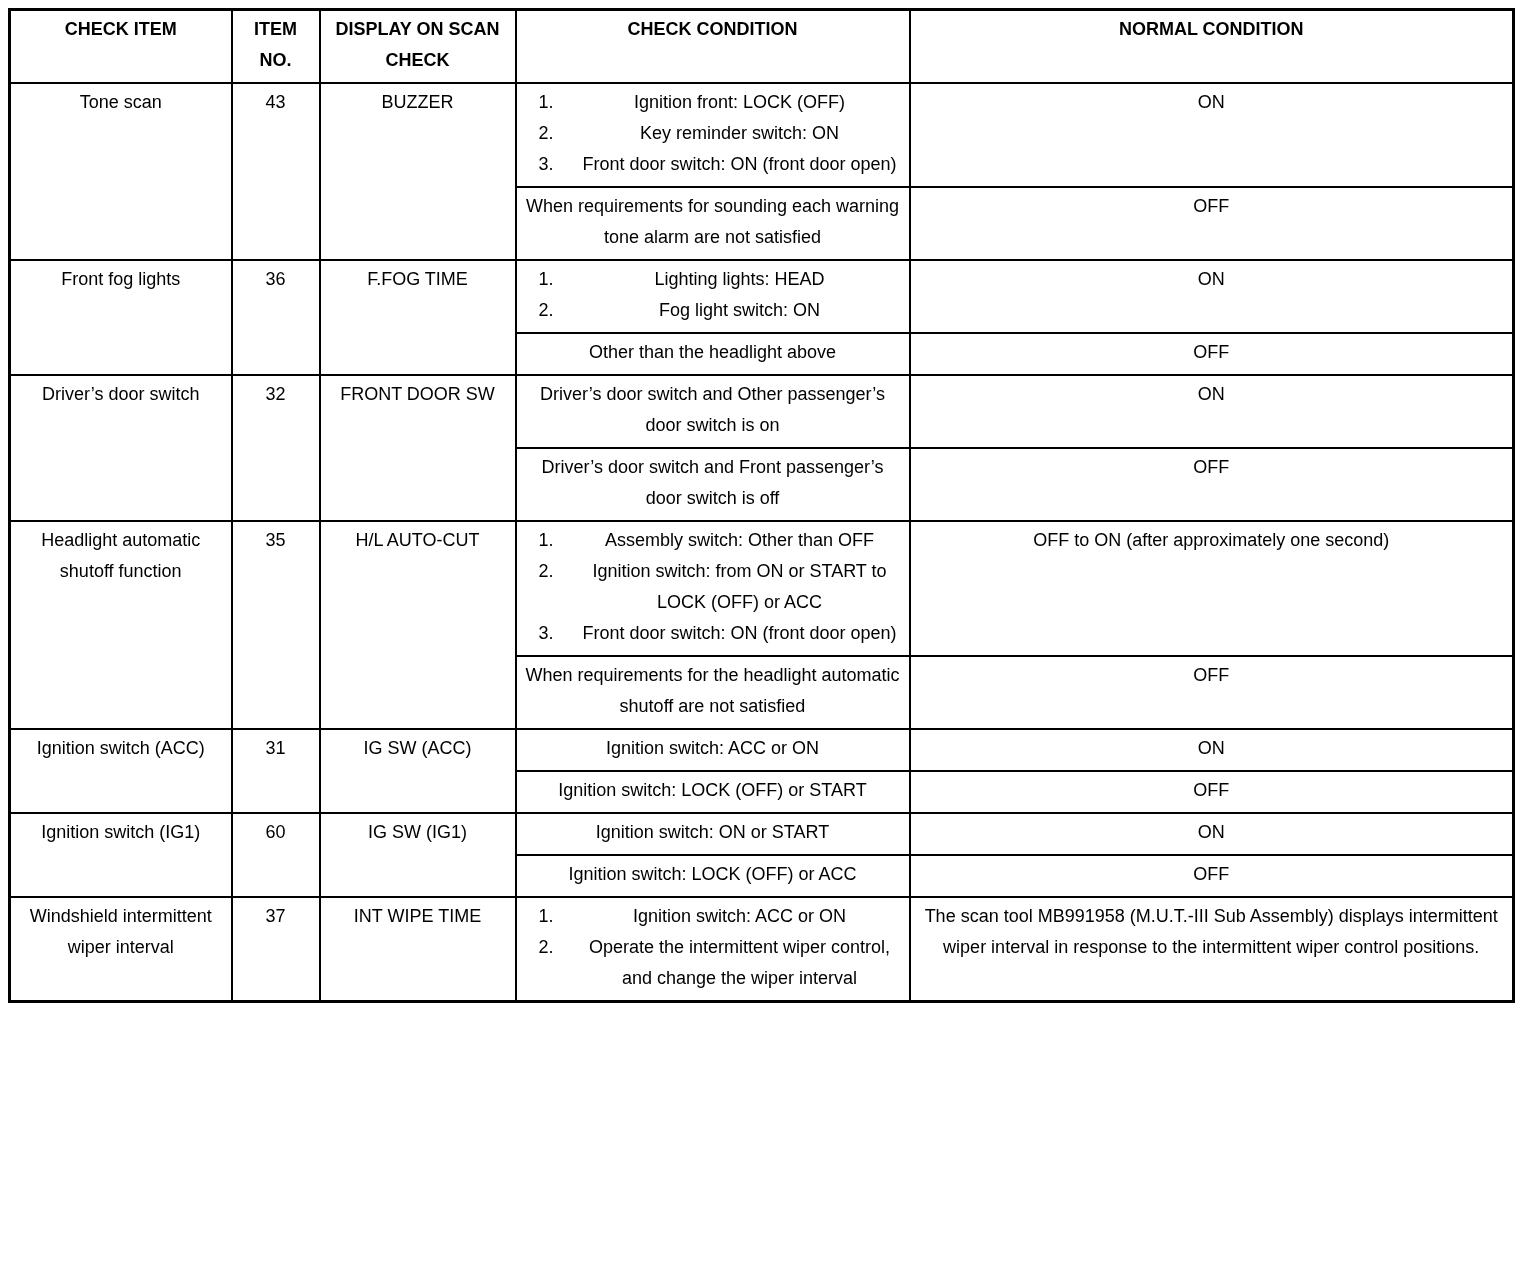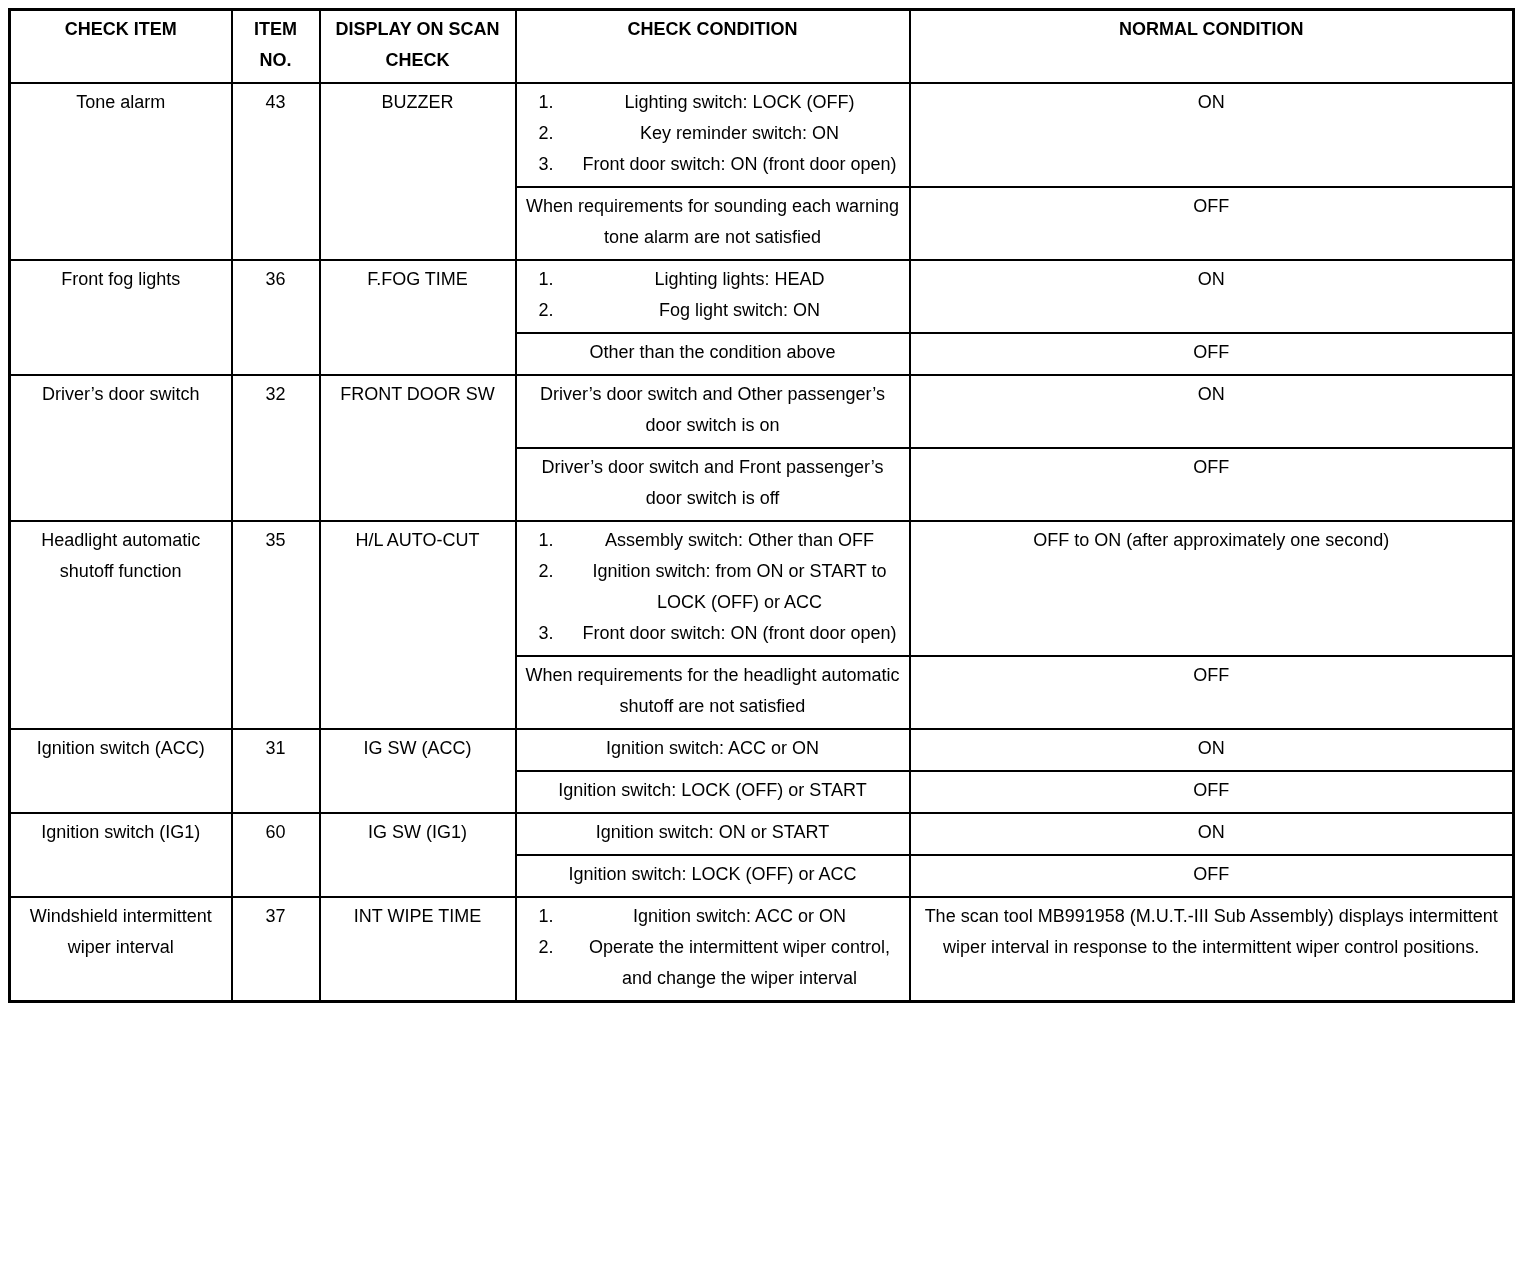--- a/index.html
+++ b/index.html
@@ -70,26 +70,26 @@
       <tr>
         <th>CHECK ITEM</th>
         <th>ITEM NO.</th>
         <th>DISPLAY ON SCAN CHECK</th>
         <th>CHECK CONDITION</th>
         <th>NORMAL CONDITION</th>
       </tr>
     </thead>
     <tbody id="table-body">
     <tr>
-          <td rowspan="2" class="check-item-cell">Tone alarm</td>
+          <td rowspan="2" class="check-item-cell">Tone scan</td>
           <td rowspan="2" class="item-no-cell">43</td>
           <td rowspan="2" class="display-on-scan-tool-cell">BUZZER</td>
           <td class="condition-cell">
             <ol class="cond-list">
-              <li>Lighting switch: LOCK (OFF)</li>
+              <li>Ignition front: LOCK (OFF)</li>
               <li>Key reminder switch: ON</li>
               <li>Front door switch: ON (front door open)</li>
             </ol>
           </td>
           <td class="normal-cell">ON</td>
         </tr>
         <tr>
           <td class="condition-cell">When requirements for sounding each warning tone alarm are not satisfied</td>
           <td class="normal-cell">OFF</td>
         </tr>
@@ -99,21 +99,21 @@
           <td rowspan="2" class="display-on-scan-tool-cell">F.FOG TIME</td>
           <td class="condition-cell">
             <ol class="cond-list">
               <li>Lighting lights: HEAD</li>
               <li>Fog light switch: ON</li>
             </ol>
           </td>
           <td class="normal-cell">ON</td>
         </tr>
         <tr>
-          <td class="condition-cell">Other than the condition above</td>
+          <td class="condition-cell">Other than the headlight above</td>
           <td class="normal-cell">OFF</td>
         </tr>
         <tr>
           <td rowspan="2" class="check-item-cell">Driver’s door switch</td>
           <td rowspan="2" class="item-no-cell">32</td>
           <td rowspan="2" class="display-on-scan-tool-cell">FRONT DOOR SW</td>
           <td class="condition-cell">Driver’s door switch and Other passenger’s door switch is on</td>
           <td class="normal-cell">ON</td>
         </tr>
         <tr>

